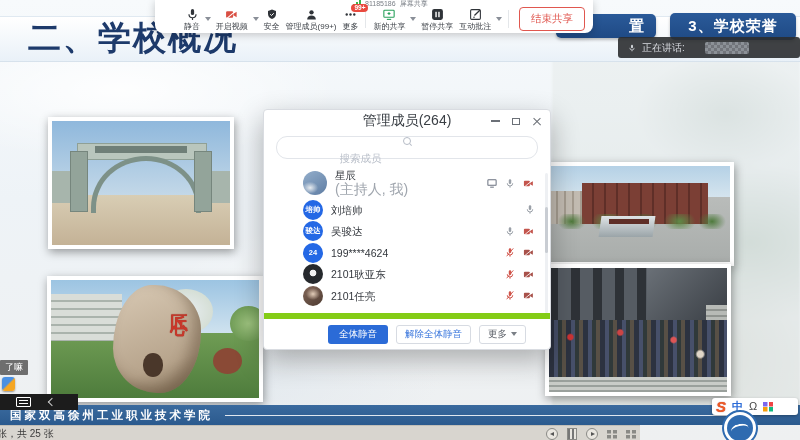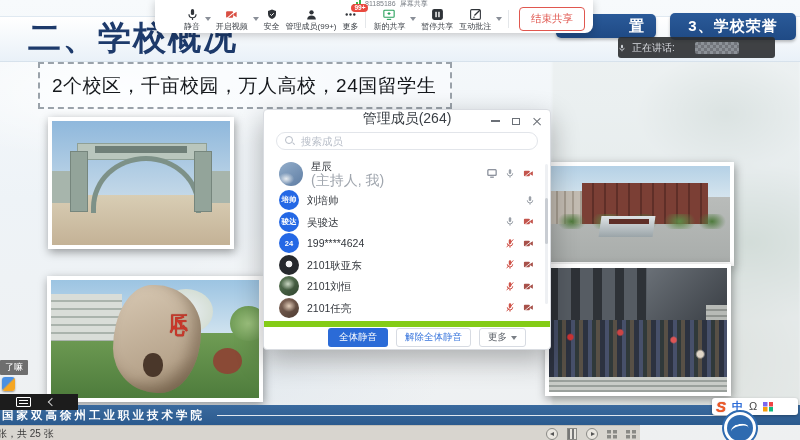--- a/index.html
+++ b/index.html
@@ -111,44 +111,44 @@
   .tlabel{font-size:8px;color:#3a3f45;white-space:nowrap;line-height:1;}
   .tcaret{width:10px;display:flex;align-items:center;justify-content:center;background:none;border:none;padding:0;}
   .caret{width:0;height:0;border-left:3px solid transparent;border-right:3px solid transparent;border-top:4px solid #8a8f98;}
   .tsep{width:1px;height:18px;background:#e4e7ea;margin:0 4px;}
   .morewrap{position:relative;}
   .badge{position:absolute;top:-4px;right:-7px;background:#e94a3f;color:#fff;font-size:6.5px;border-radius:6px;padding:1px 3px;line-height:1;font-weight:bold;}
   .end-share{margin-left:6px;border:1px solid #e0574f;color:#e0574f;background:#fff;border-radius:4px;
     font-size:10.5px;padding:4px 11px;white-space:nowrap;cursor:pointer;}
 
   
-  .speaking{left:618px;top:37px;width:157px;height:21px;z-index:12;background:rgba(43,45,48,.9);
-    border-radius:3px;display:flex;align-items:center;gap:6px;box-sizing:border-box;}
+  .speaking{left:618px;top:37px;width:182px;height:21px;z-index:12;background:rgba(43,45,48,.9);
+    border-radius:3px;display:flex;align-items:center;gap:6px;padding-left:10px;box-sizing:border-box;}
   .speaking span{font-size:10px;color:#d8dbe0;}
   .mosaic{width:44px;height:12px;margin-left:14px;border-radius:2px;opacity:.85;
     background:repeating-conic-gradient(#7b7f85 0 25%,#9aa0a6 0 50%) 0 0/6px 6px;}
 
   
   .dialog{left:263px;top:109px;width:288px;height:241px;z-index:9;background:#fff;border:1px solid #d9dce1;
     border-radius:4px;box-shadow:0 10px 28px rgba(0,0,0,.3);display:flex;flex-direction:column;box-sizing:border-box;}
   .dlg-titlebar{height:22px;display:flex;align-items:center;position:relative;}
   .dlg-title{flex:1;text-align:center;font-size:14px;color:#3a3f45;}
   .dlg-controls{position:absolute;right:8px;top:0;height:22px;display:flex;align-items:center;gap:12px;}
   .wmin{width:9px;height:1.5px;background:#6b7077;}
   .wmax{width:8px;height:7px;border:1.2px solid #6b7077;box-sizing:border-box;}
   .wclose{position:relative;width:10px;height:10px;}
   .wclose::before,.wclose::after{content:"";position:absolute;left:0;top:4.5px;width:10px;height:1.4px;background:#6b7077;}
   .wclose::before{transform:rotate(45deg);} .wclose::after{transform:rotate(-45deg);}
-  .searchbar{margin:4px 12px 6px;height:21px;border:1px solid #e2e5ea;border-radius:11px;display:flex;align-items:center;padding:0 8px;gap:5px;}
+  .searchbar{margin:4px 12px 6px;height:21px;border:1px solid #e2e5ea;border-radius:11px;display:flex;align-items:center;padding:0 8px;gap:5px;flex-direction:column;}
   .mag{position:relative;width:9px;height:9px;flex:none;}
   .mag::before{content:"";position:absolute;left:0;top:0;width:6px;height:6px;border:1.3px solid #b6bcc6;border-radius:50%;}
   .mag::after{content:"";position:absolute;left:6.5px;top:6.5px;width:3px;height:1.3px;background:#b6bcc6;transform:rotate(45deg);}
   .searchbar input{flex:1;border:none;outline:none;background:transparent;font-size:10.5px;color:#333;font-family:inherit;}
   .searchbar input::placeholder{color:#b8bec8;}
-  .mlist{flex:1;position:relative;padding:2px 2px;}
+  .mlist{flex:1;position:relative;padding:2px 2px;margin-left:24px;}
   .mrow{display:flex;align-items:center;padding:0 13px;height:21.5px;gap:8px;}
   .mrow.first{height:32px;}
   .avatar{flex:none;width:20px;height:20px;border-radius:50%;overflow:hidden;display:flex;align-items:center;justify-content:center;}
   .mrow.first .avatar{width:24px;height:24px;}
   .avatar.init{background:#2468e5;color:#fff;font-size:7.5px;font-weight:bold;letter-spacing:0;}
   .avatar.p-star{background:radial-gradient(8px 6px at 30% 70%,#e8ecf0,transparent),linear-gradient(145deg,#93aecb,#5f7da3);}
   .avatar.p-geng{background:radial-gradient(6px 6px at 50% 45%,#f2f2f2 55%,transparent 60%),#26292d;}
   .avatar.p-liuheng{background:radial-gradient(7px 6px at 45% 40%,#c9d6c2,transparent),linear-gradient(145deg,#5d7a58,#31452f);}
   .avatar.p-ren{background:radial-gradient(7px 6px at 50% 40%,#e3cdb9,transparent),linear-gradient(145deg,#84685a,#4d3b31);}
   .mname-col{flex:1;display:flex;flex-direction:column;justify-content:center;line-height:1.15;min-width:0;}
@@ -160,21 +160,21 @@
   .dlg-footer{height:30px;border-top:6px solid #84cc16;display:flex;align-items:center;justify-content:flex-end;gap:8px;padding-right:24px;}
   .fbtn{height:19px;border-radius:3px;font-size:9.5px;font-family:inherit;display:flex;align-items:center;justify-content:center;cursor:pointer;}
   .fbtn.primary{background:#2b6bd7;color:#fff;border:none;padding:0 11px;}
   .fbtn.ghost{background:#fff;border:1px solid #d7dbe2;color:#3b77dd;padding:0 8px;}
   .fbtn.more{background:#fff;border:1px solid #d7dbe2;color:#565b63;padding:0 8px;gap:4px;}
   .fcaret{width:0;height:0;border-left:3px solid transparent;border-right:3px solid transparent;border-top:4px solid #7a7f86;}
 
   
   .banner{left:0;top:405px;width:800px;height:20px;z-index:5;background:linear-gradient(180deg,#3a6a9e,#2b5a8e);
     display:flex;align-items:center;}
-  .banner-text{font-size:11.5px;font-weight:bold;color:#fff;letter-spacing:3px;padding-left:2px;white-space:nowrap;}
+  .banner-text{font-size:11.5px;font-weight:bold;color:#fff;letter-spacing:3px;padding-left:10px;white-space:nowrap;}
   .banner-line{flex:1;height:0;border-top:1px solid rgba(255,255,255,.85);margin:0 48px 0 12px;}
   .strip{left:0;top:425px;width:640px;height:15px;z-index:5;background:#d8d5cf;border-top:1px solid #c2bfb8;
     display:flex;align-items:center;}
   .slide-info{font-size:10px;color:#3c3c3c;margin-left:-3px;white-space:nowrap;}
   .ppt-controls{position:absolute;right:4px;top:2px;display:flex;align-items:center;gap:9px;}
   .cnav{width:10px;height:10px;border:1px solid #8a8a86;border-radius:50%;position:relative;background:#e9e6e0;}
   .cnav::after{content:"";position:absolute;top:2.6px;width:0;height:0;border-top:2.5px solid transparent;border-bottom:2.5px solid transparent;}
   .cnav.left::after{left:2.5px;border-right:4px solid #555;}
   .cnav.right::after{left:3.8px;border-left:4px solid #555;}
   .cpen{width:8px;height:10px;border:1px solid #8a8a86;background:repeating-linear-gradient(90deg,#777 0 2px,#e9e6e0 2px 4px);}
@@ -217,23 +217,20 @@
 
   <div class="abs clouds"></div>
   <div class="abs faded-photo"></div>
 
   <div class="abs title-band"></div>
   <div class="abs slide-title">二、学校概况</div>
 
   <button class="abs navbtn partial">置</button>
   <button class="abs navbtn honor">3、学校荣誉</button>
 
-  <div class="abs subtitle-box">
-    <span>2个校区，千亩校园，万人高校，24国留学生</span>
-  </div>
 
   <div class="abs photo gate">
     <div class="ph-inner">
       <div class="sky"></div>
       <div class="wing wl"></div>
         <div class="wing wr"></div>
       <div class="beam"></div>
         <div class="sign"></div>
       <div class="arch"></div>
       <div class="pillar pl"></div>
@@ -499,38 +496,20 @@
               <line x1="4" y1="21" x2="20" y2="2" stroke="#d0544a" stroke-width="2.2"></line>
             </svg>
           <svg width="13" height="11" viewBox="0 0 24 24">
               <rect x="2" y="6" width="13" height="12" rx="2" fill="#a8514a"></rect>
               <path d="M15.5 10.5 21.5 7v10l-6-3.5z" fill="#a8514a"></path>
               <line x1="3" y1="19.5" x2="21" y2="4.5" stroke="#fff" stroke-width="1.8"></line>
             </svg>
         </span>
       </div>
 
-      <div class="mrow">
-        <span class="avatar p-liuheng"></span>
-        <span class="mname-col">
-            <span class="mname">2101刘恒</span>
-          </span>
-        <span class="micons">
-          <svg width="10" height="11" viewBox="0 0 24 24">
-              <rect x="9" y="2" width="6" height="11" rx="3" fill="#d0544a"></rect>
-              <path d="M5.5 11.5a6.5 6.5 0 0 0 13 0M12 18v4" fill="none" stroke="#d0544a" stroke-width="2.4"></path>
-              <line x1="4" y1="21" x2="20" y2="2" stroke="#d0544a" stroke-width="2.2"></line>
-            </svg>
-          <svg width="13" height="11" viewBox="0 0 24 24">
-              <rect x="2" y="6" width="13" height="12" rx="2" fill="#a8514a"></rect>
-              <path d="M15.5 10.5 21.5 7v10l-6-3.5z" fill="#a8514a"></path>
-              <line x1="3" y1="19.5" x2="21" y2="4.5" stroke="#fff" stroke-width="1.8"></line>
-            </svg>
-        </span>
-      </div>
 
       <div class="mrow">
         <span class="avatar p-ren"></span>
         <span class="mname-col">
             <span class="mname">2101任亮</span>
           </span>
         <span class="micons">
           <svg width="10" height="11" viewBox="0 0 24 24">
               <rect x="9" y="2" width="6" height="11" rx="3" fill="#d0544a"></rect>
               <path d="M5.5 11.5a6.5 6.5 0 0 0 13 0M12 18v4" fill="none" stroke="#d0544a" stroke-width="2.4"></path>

